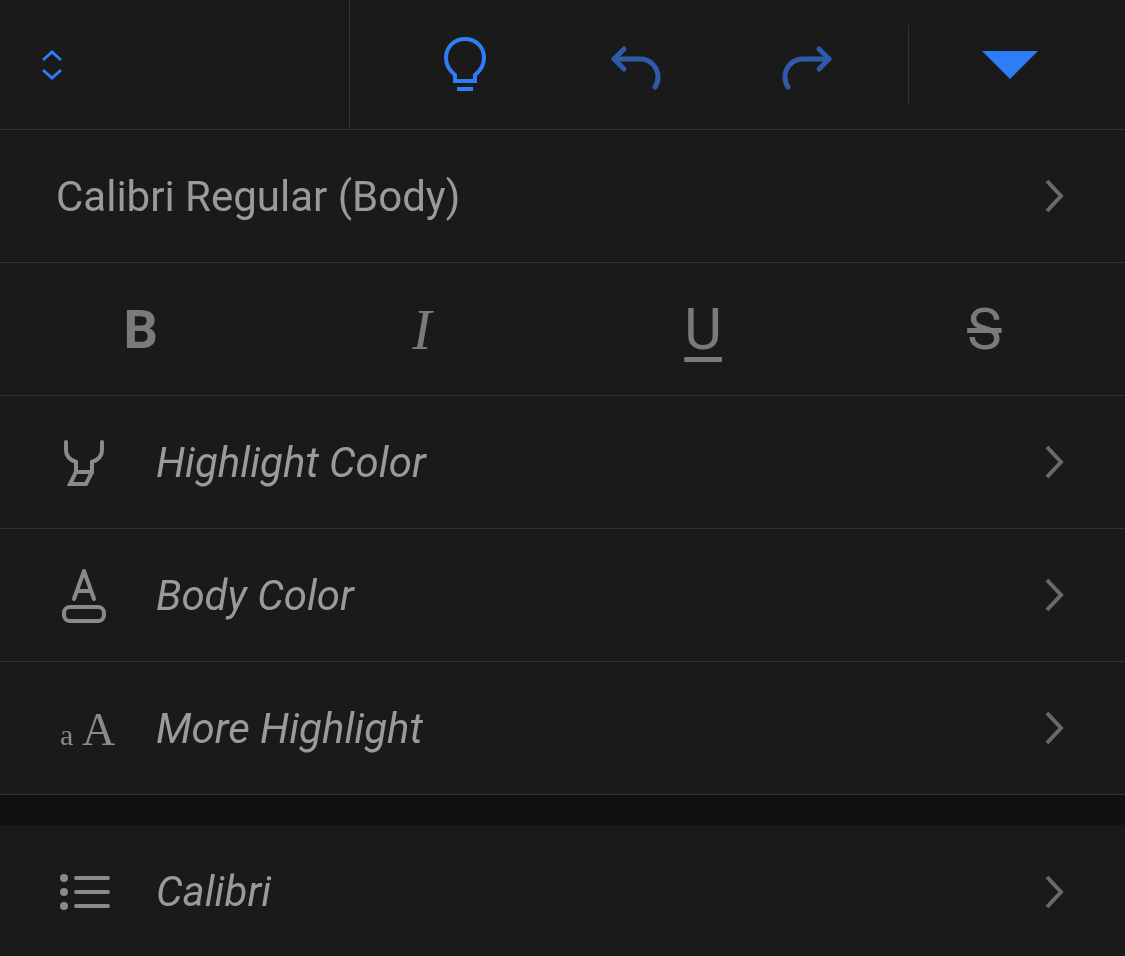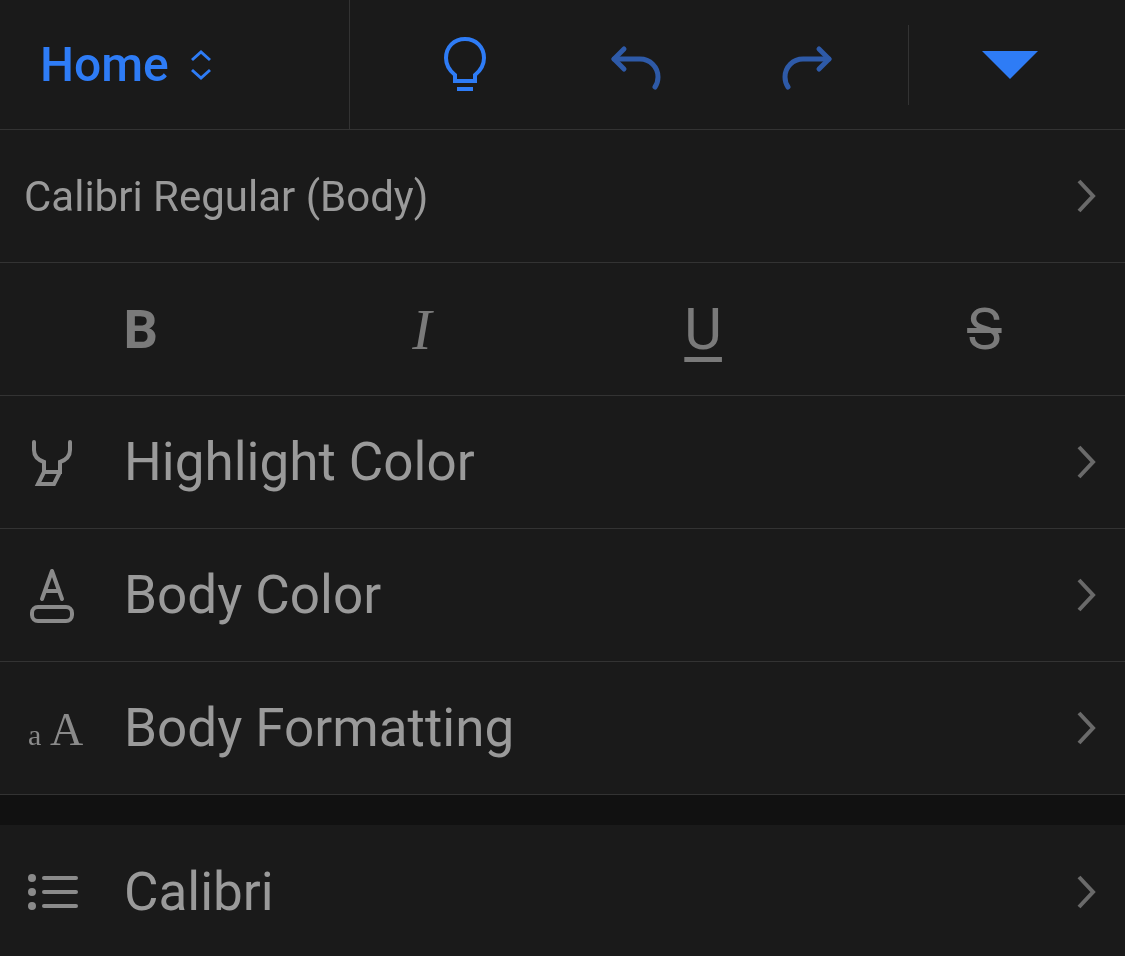--- a/index.html
+++ b/index.html
@@ -63,28 +63,29 @@
     }
     .toolbar-divider {
       width: 1px;
       height: 80px;
       background: #333;
     }
     .row {
       height: 133px;
       display: flex;
       align-items: center;
-      padding: 0 24px;
+      padding: 0 56px;
       border-bottom: 1px solid #333;
       cursor: pointer;
     }
     .row-label {
-      font-size: 53px;
+      font-size: 42px;
       color: #9a9a9a;
       flex: 1;
+      font-style: italic;
     }
     .row-font-label {
       font-size: 42px;
       color: #9a9a9a;
       flex: 1;
     }
     .row-icon-slot {
       width: 100px;
       display: flex;
       align-items: center;
@@ -130,21 +131,20 @@
       border-left: 28px solid transparent;
       border-right: 28px solid transparent;
       border-top: 28px solid #2e7cf6;
     }
   </style>
 </head>
 <body>
 
 <div class="toolbar">
   <div class="tab-selector">
-    <span class="tab-label">Home</span>
     <div class="chevron-updown">
       <svg class="chevron-up-small" viewBox="0 0 24 14">
           <polyline points="3,11 12,3 21,11"></polyline>
         </svg>
       <svg class="chevron-down-small" viewBox="0 0 24 14">
           <polyline points="3,3 12,11 21,3"></polyline>
         </svg>
     </div>
   </div>
   <div class="toolbar-icons">
@@ -222,21 +222,21 @@
     </svg>
 </div>
 
 <div class="row">
   <div class="row-icon-slot">
     <svg width="64" height="50" viewBox="0 0 64 50" fill="#8a8a8a">
       <text x="4" y="42" font-size="30" font-family="serif">a</text>
       <text x="26" y="42" font-size="46" font-family="serif">A</text>
     </svg>
   </div>
-  <span class="row-label">Body Formatting</span>
+  <span class="row-label">More Highlight</span>
   <svg class="chevron-right" viewBox="0 0 30 40">
       <polyline points="8,5 22,20 8,35"></polyline>
     </svg>
 </div>
 
 <div class="spacer"></div>
 
 <div class="row" style="border-bottom:none;">
   <div class="row-icon-slot">
     <svg width="56" height="48" viewBox="0 0 56 48" fill="none" stroke="#8a8a8a" stroke-width="4">

